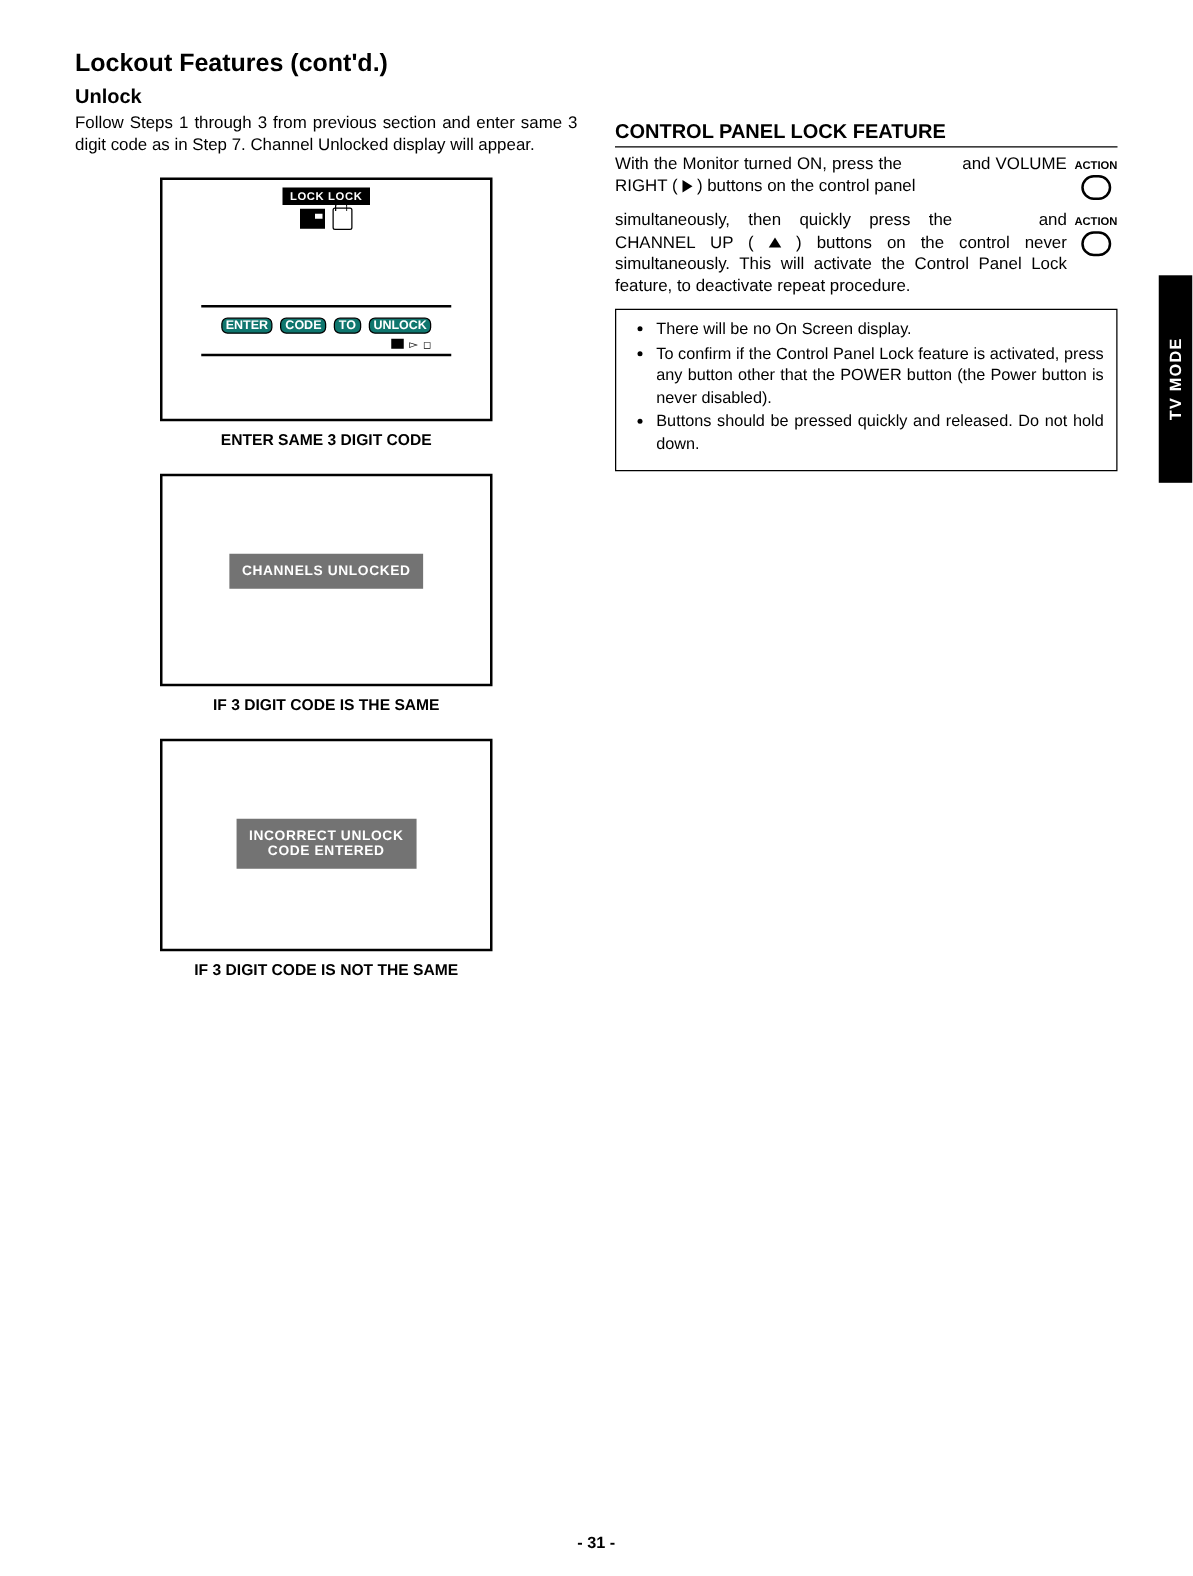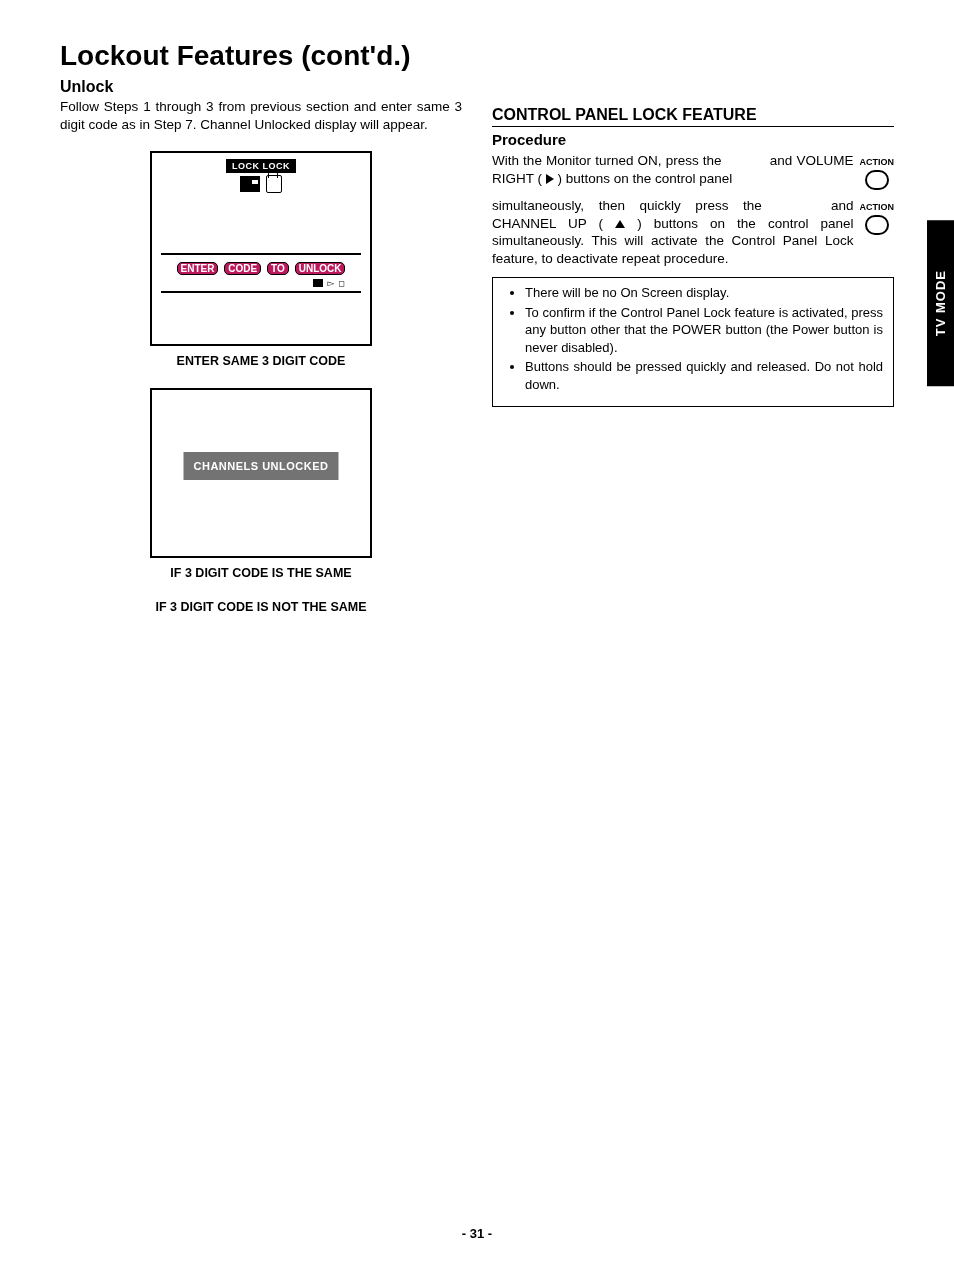--- a/index.html
+++ b/index.html
@@ -8,21 +8,21 @@
     color: #000;
     background: #fff;
     margin: 0;
     padding: 40px 60px;
     width: 954px;
     box-sizing: border-box;
     position: relative;
     min-height: 1261px;
   }
   .page-title {
-    font-size: 28px;
+    font-size: 20px;
     font-weight: bold;
     margin: 0 0 6px 0;
   }
   .columns {
     display: flex;
     gap: 30px;
   }
   .col {
     flex: 1;
   }
@@ -37,21 +37,21 @@
     margin: 0 0 4px 0;
   }
   .body-text {
     font-size: 13.5px;
     line-height: 1.3;
     text-align: justify;
     margin: 0 0 10px 0;
   }
   .screen-box {
     border: 2px solid #000;
-    width: 222px;
+    width: 266px;
     height: 170px;
     margin: 18px auto 8px auto;
     position: relative;
     background: #fff;
     box-sizing: border-box;
   }
   .screen-box.tall {
     height: 195px;
   }
   .screen-inner-dark {
@@ -141,21 +141,21 @@
     text-align: center;
   }
   .outline-text span {
     display: inline-block;
     font-size: 10px;
     font-weight: bold;
     border: 1.5px solid #000;
     border-radius: 5px;
     padding: 0px 3px;
     margin: 0 1px;
-    background: #be185d;
+    background: #0f766e;
     color: #fff;
   }
   .cursor-row {
     position: absolute;
     bottom: 3px;
     right: 16px;
     font-size: 10px;
     display: flex;
     align-items: center;
     gap: 4px;
@@ -276,47 +276,50 @@
         </div>
       </div>
     </div>
     <div class="caption">ENTER SAME 3 DIGIT CODE</div>
 
     <div class="screen-box">
       <div class="screen-inner-dark">CHANNELS UNLOCKED</div>
     </div>
     <div class="caption">IF 3 DIGIT CODE IS THE SAME</div>
 
+    <div class="screen-box">
+      <div class="screen-inner-dark">INCORRECT UNLOCK
+CODE ENTERED</div>
+    </div>
     <div class="caption">IF 3 DIGIT CODE IS NOT THE SAME</div>
   </div>
 
   <div class="col">
     <div style="height:28px;"></div>
     <div class="section-title">CONTROL PANEL LOCK FEATURE</div>
     <hr class="section-underline">
-    <div class="sub-title">Procedure</div>
 
     <p class="body-text">
       <span style="float:right; text-align:center; margin-left:6px;">
         <span class="action-label">ACTION</span><br>
         <span class="action-button"></span>
       </span>
       <span>With the Monitor turned ON, press the </span>
       <span style="display:inline-block;width:40px;"></span>
       <span> and VOLUME RIGHT ( </span><span class="triangle-right"></span><span> ) buttons on the control panel</span>
     </p>
 
     <p class="body-text">
       <span style="float:right; text-align:center; margin-left:6px;">
         <span class="action-label">ACTION</span><br>
         <span class="action-button"></span>
       </span>
       <span>simultaneously, then quickly press the </span>
       <span style="display:inline-block;width:40px;"></span>
-      <span> and CHANNEL UP ( </span><span class="triangle-up"></span><span> ) buttons on the control panel simultaneously. This will activate the Control Panel Lock feature, to deactivate repeat procedure.</span>
+      <span> and CHANNEL UP ( </span><span class="triangle-up"></span><span> ) buttons on the control never simultaneously. This will activate the Control Panel Lock feature, to deactivate repeat procedure.</span>
     </p>
 
     <div class="hints-box">
       <ul class="hints-list">
         <li>There will be no On Screen display.</li>
         <li>To confirm if the Control Panel Lock feature is activated, press any button other that the POWER button (the Power button is never disabled).</li>
         <li>Buttons should be pressed quickly and released. Do not hold down.</li>
       </ul>
     </div>
   </div>

